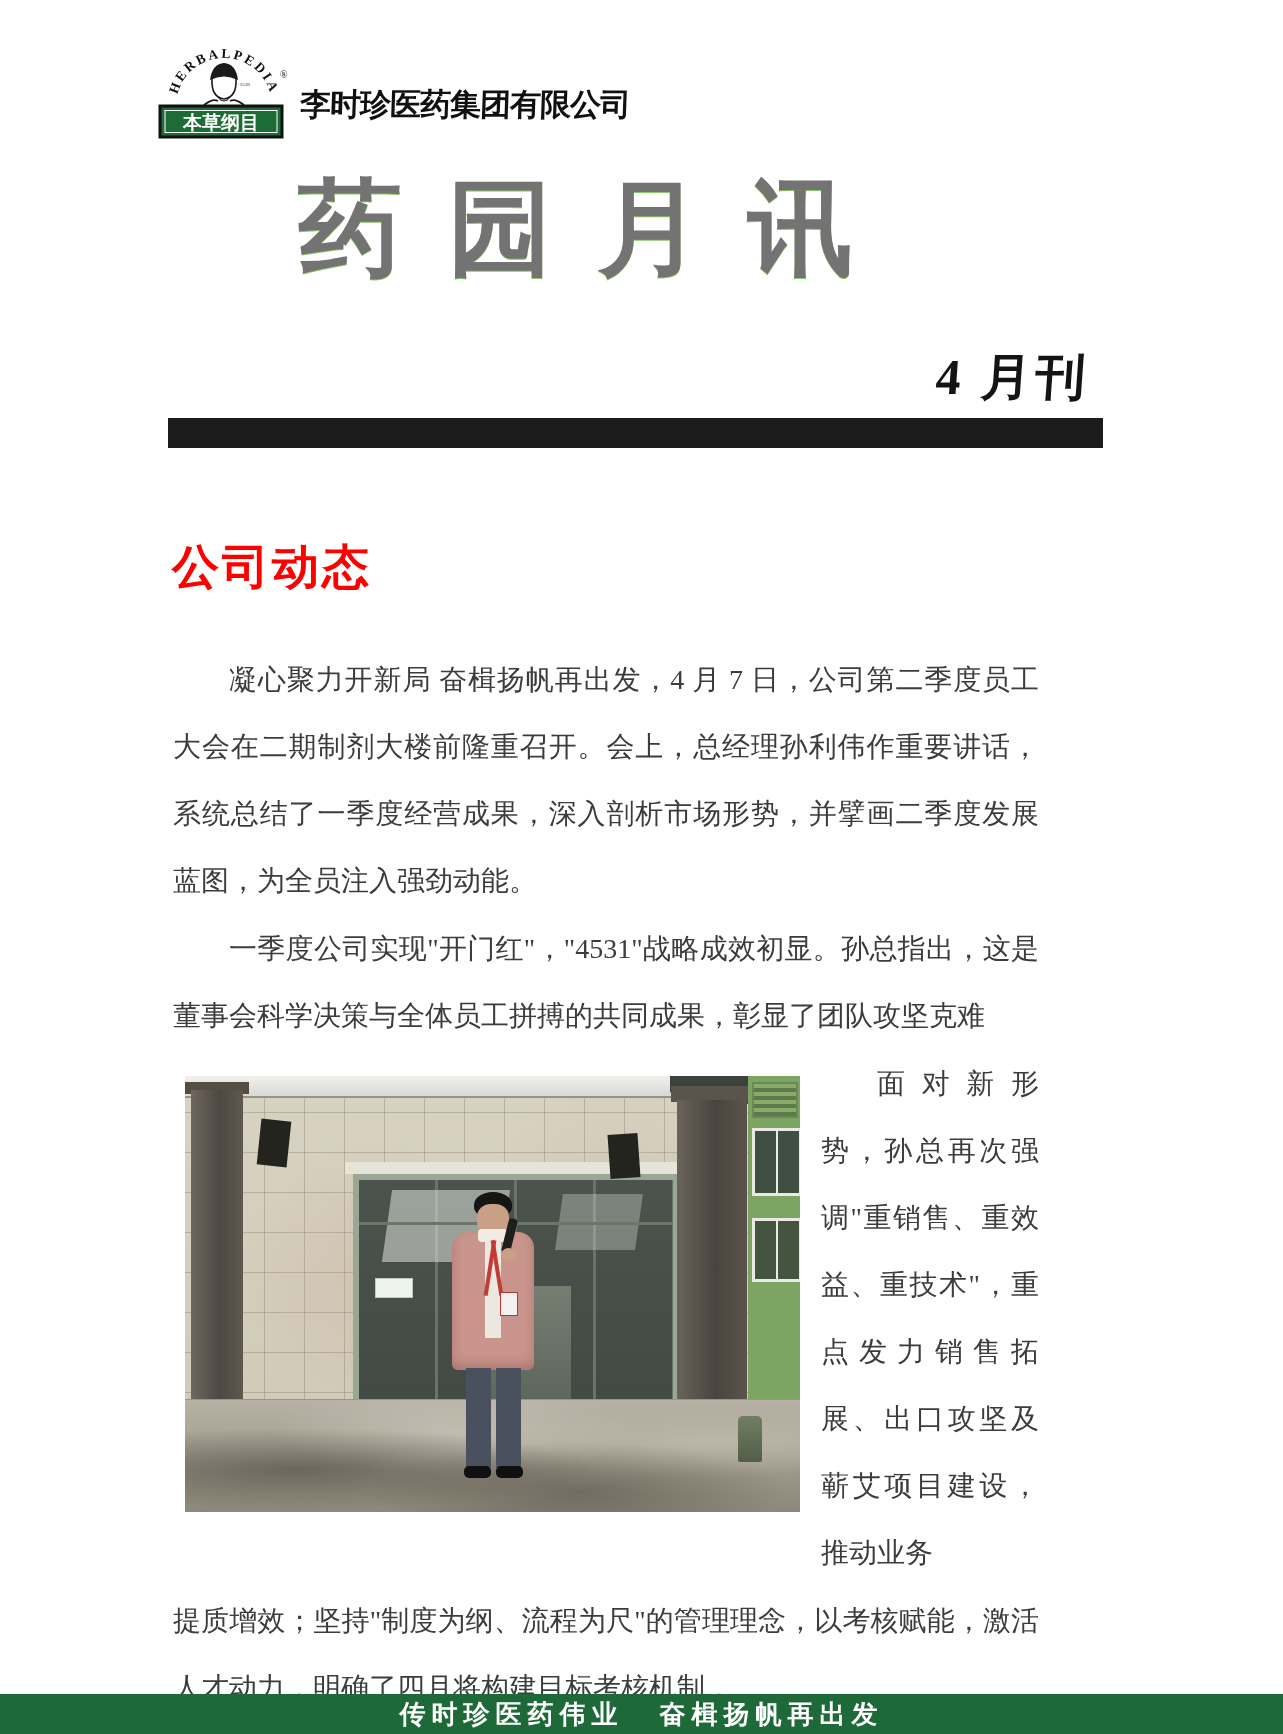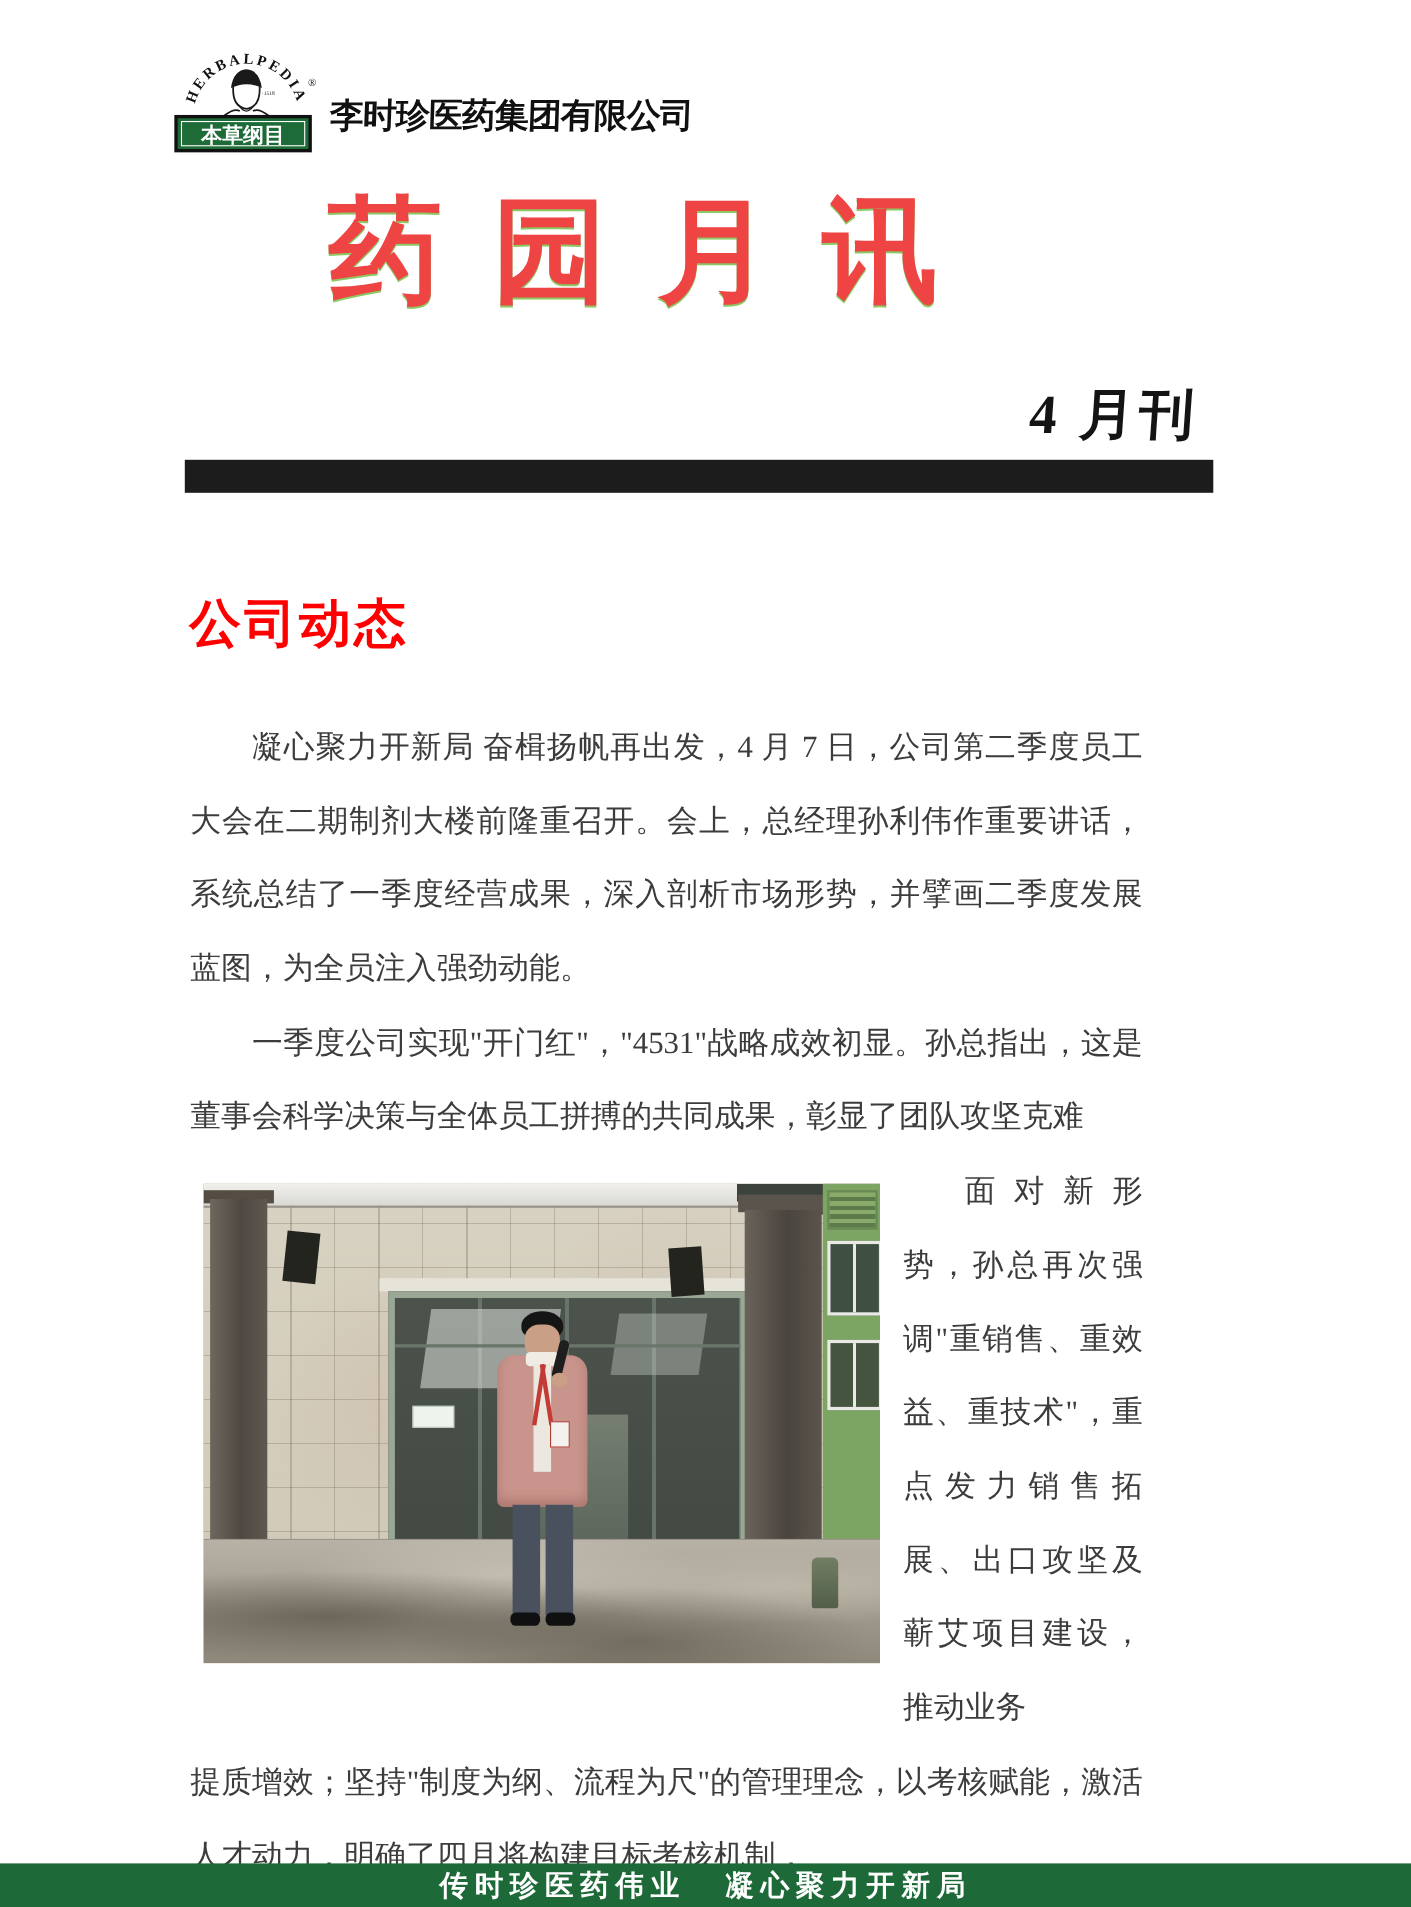--- a/index.html
+++ b/index.html
@@ -14,21 +14,21 @@
   .company-name{
     position:absolute;left:300px;top:84px;
     font-size:31px;font-weight:900;color:#101010;letter-spacing:-1px;
     font-family:"Liberation Serif","DejaVu Serif",serif;
     transform:skewX(-2deg);white-space:nowrap;
   }
   .main-title{
     position:absolute;left:298px;top:172px;
     font-family:"DejaVu Sans","Liberation Sans",sans-serif;
     font-weight:800;font-size:104px;line-height:1.08;
-    color:#ef4444;letter-spacing:46px;white-space:nowrap;
+    color:#737373;letter-spacing:46px;white-space:nowrap;
     text-shadow:0 1px 0 #8cc863;
   }
   .issue{
     position:absolute;left:936px;top:344px;
     font-weight:900;font-size:50px;color:#141414;
     transform:skewX(-4deg);letter-spacing:4px;white-space:nowrap;
     font-family:"Liberation Serif","DejaVu Serif",serif;
   }
   .black-bar{position:absolute;left:168px;top:418px;width:935px;height:30px;background:#1c1c1c;}
 
@@ -214,16 +214,16 @@
         <div class="m-shoe2"></div>
       </div>
     </div>
 
     <p>面对新形势，孙总再次强调"重销售、重效益、重技术"，重点发力销售拓展、出口攻坚及蕲艾项目建设，推动业务</p>
     <p class="below-photo">提质增效；坚持"制度为纲、流程为尺"的管理理念，以考核赋能，激活人才动力，明确了四月将构建目标考核机制，</p>
   </div>
 
   <div class="footer">
     <span>传时珍医药伟业</span>
-    <span>凝心聚力开新局</span>
+    <span>奋楫扬帆再出发</span>
   </div>
 
 </div>
 
 </body></html>

